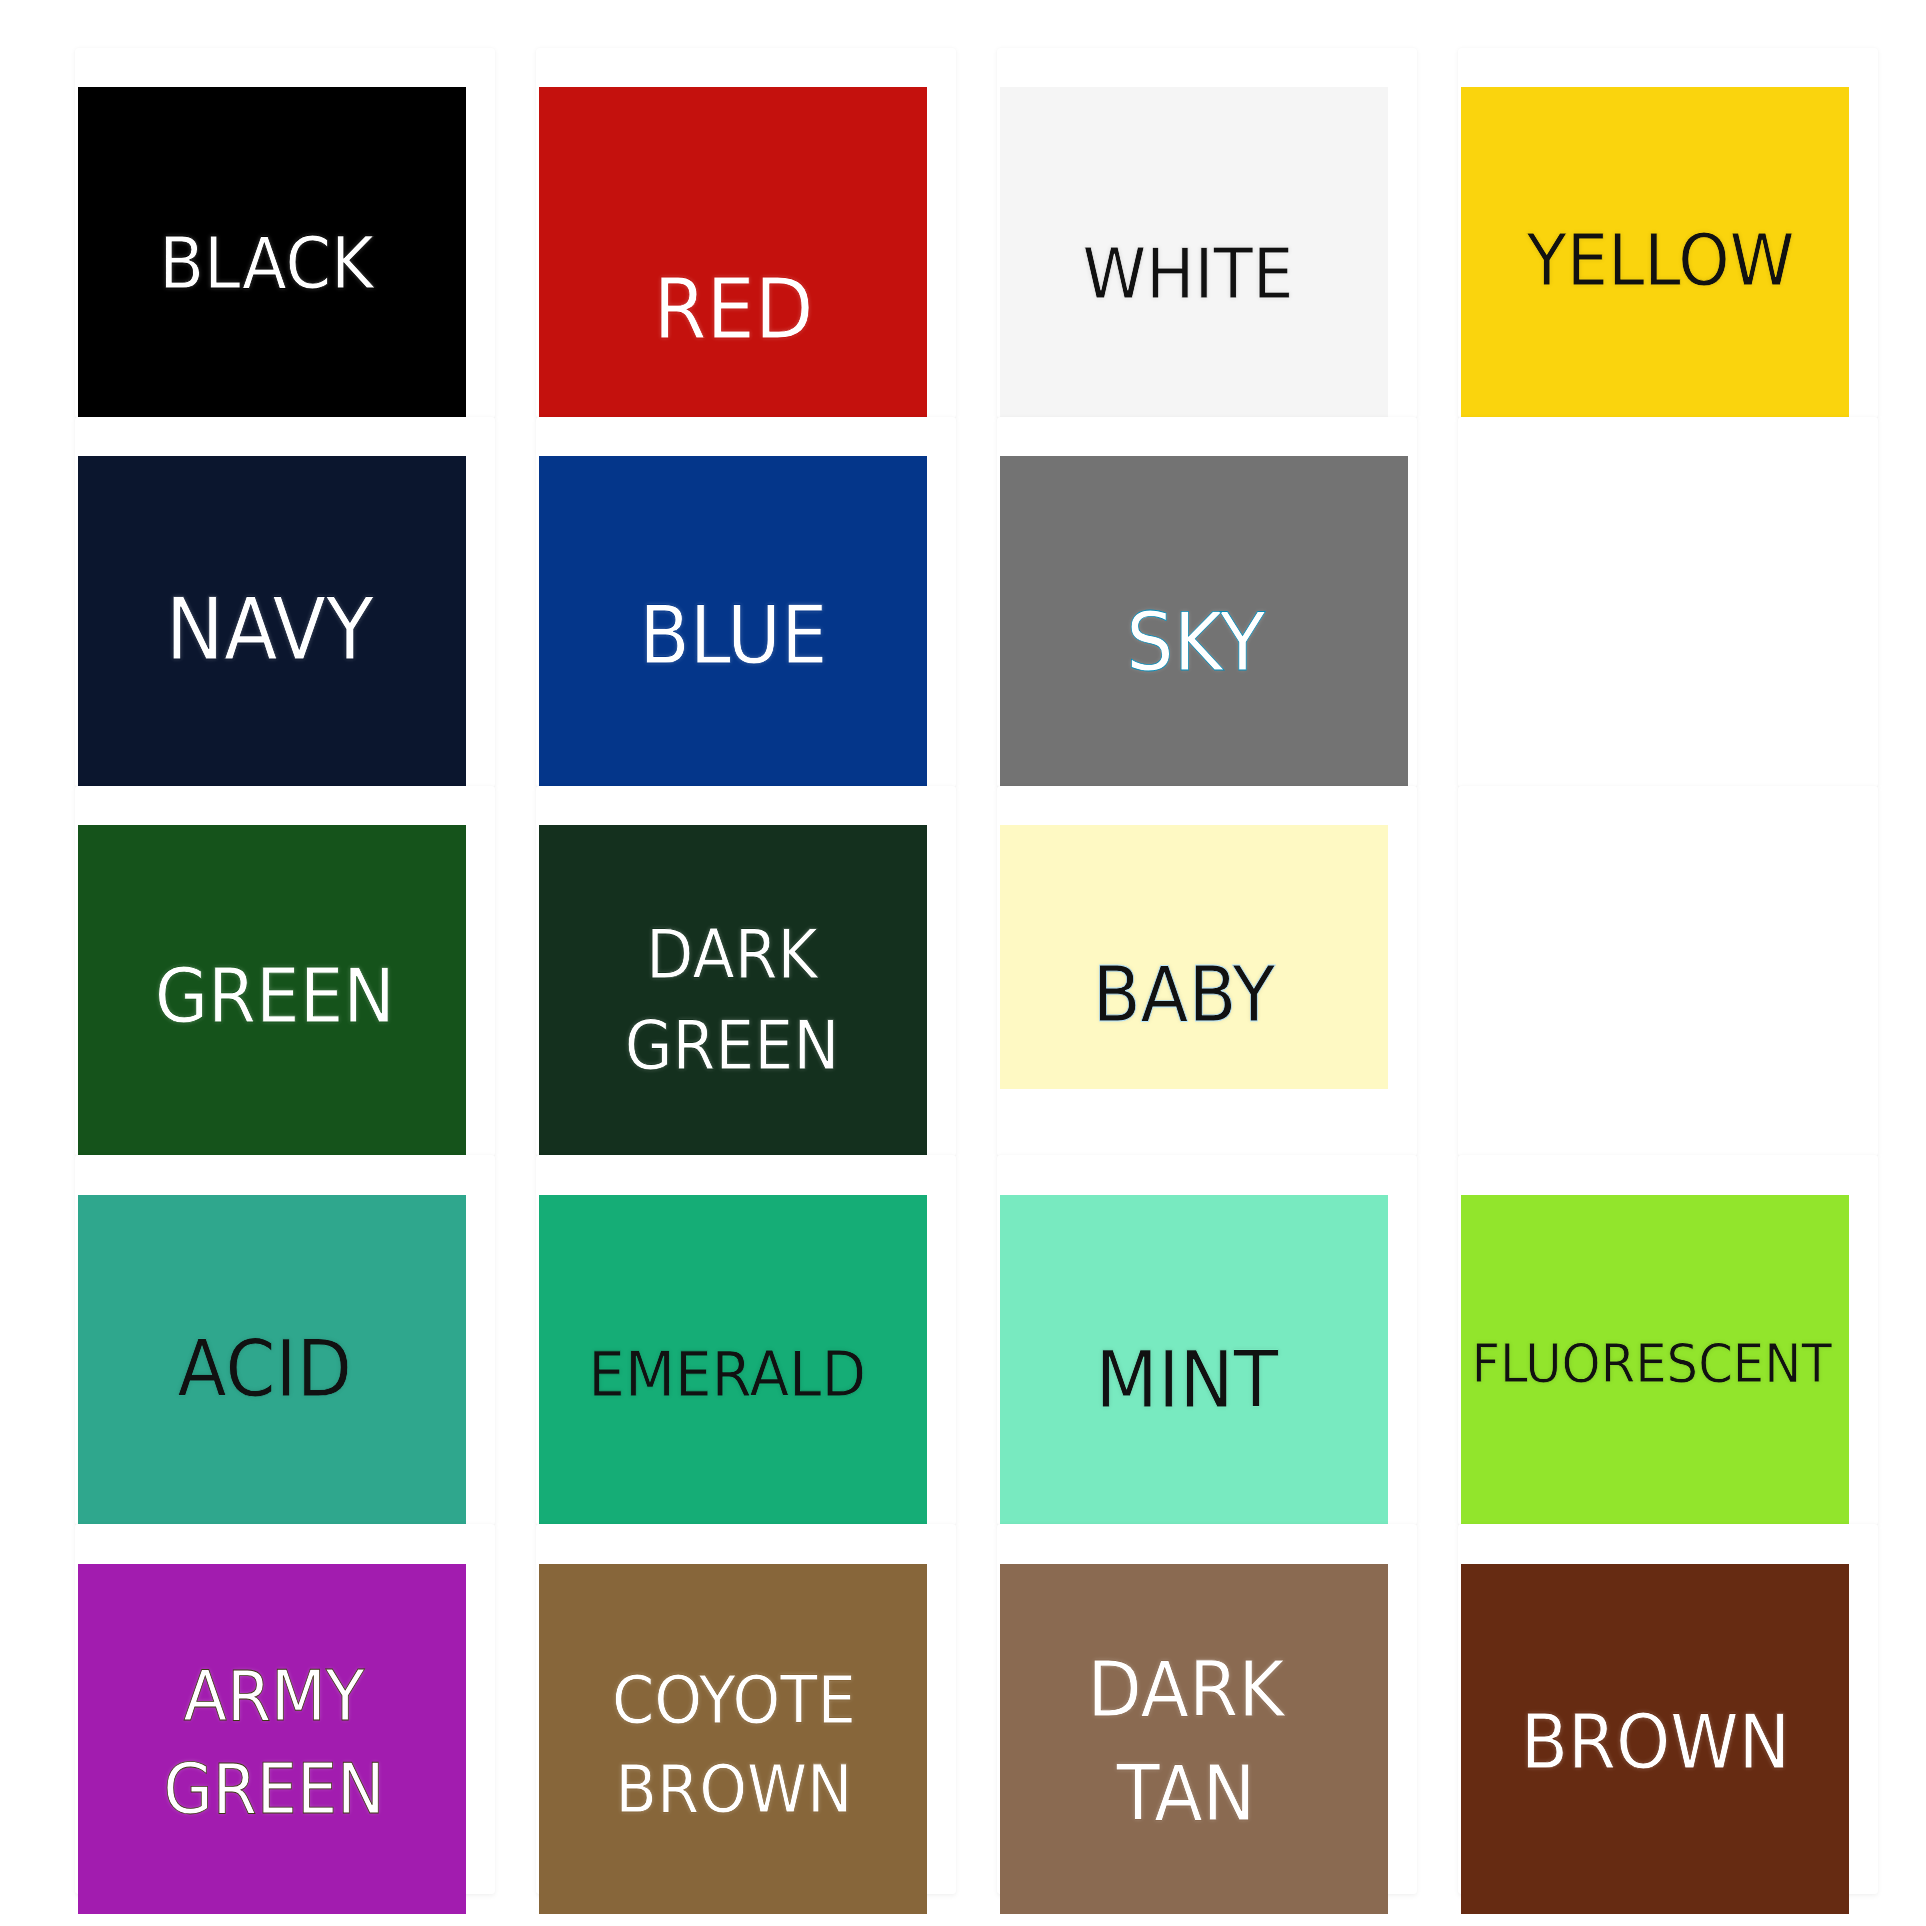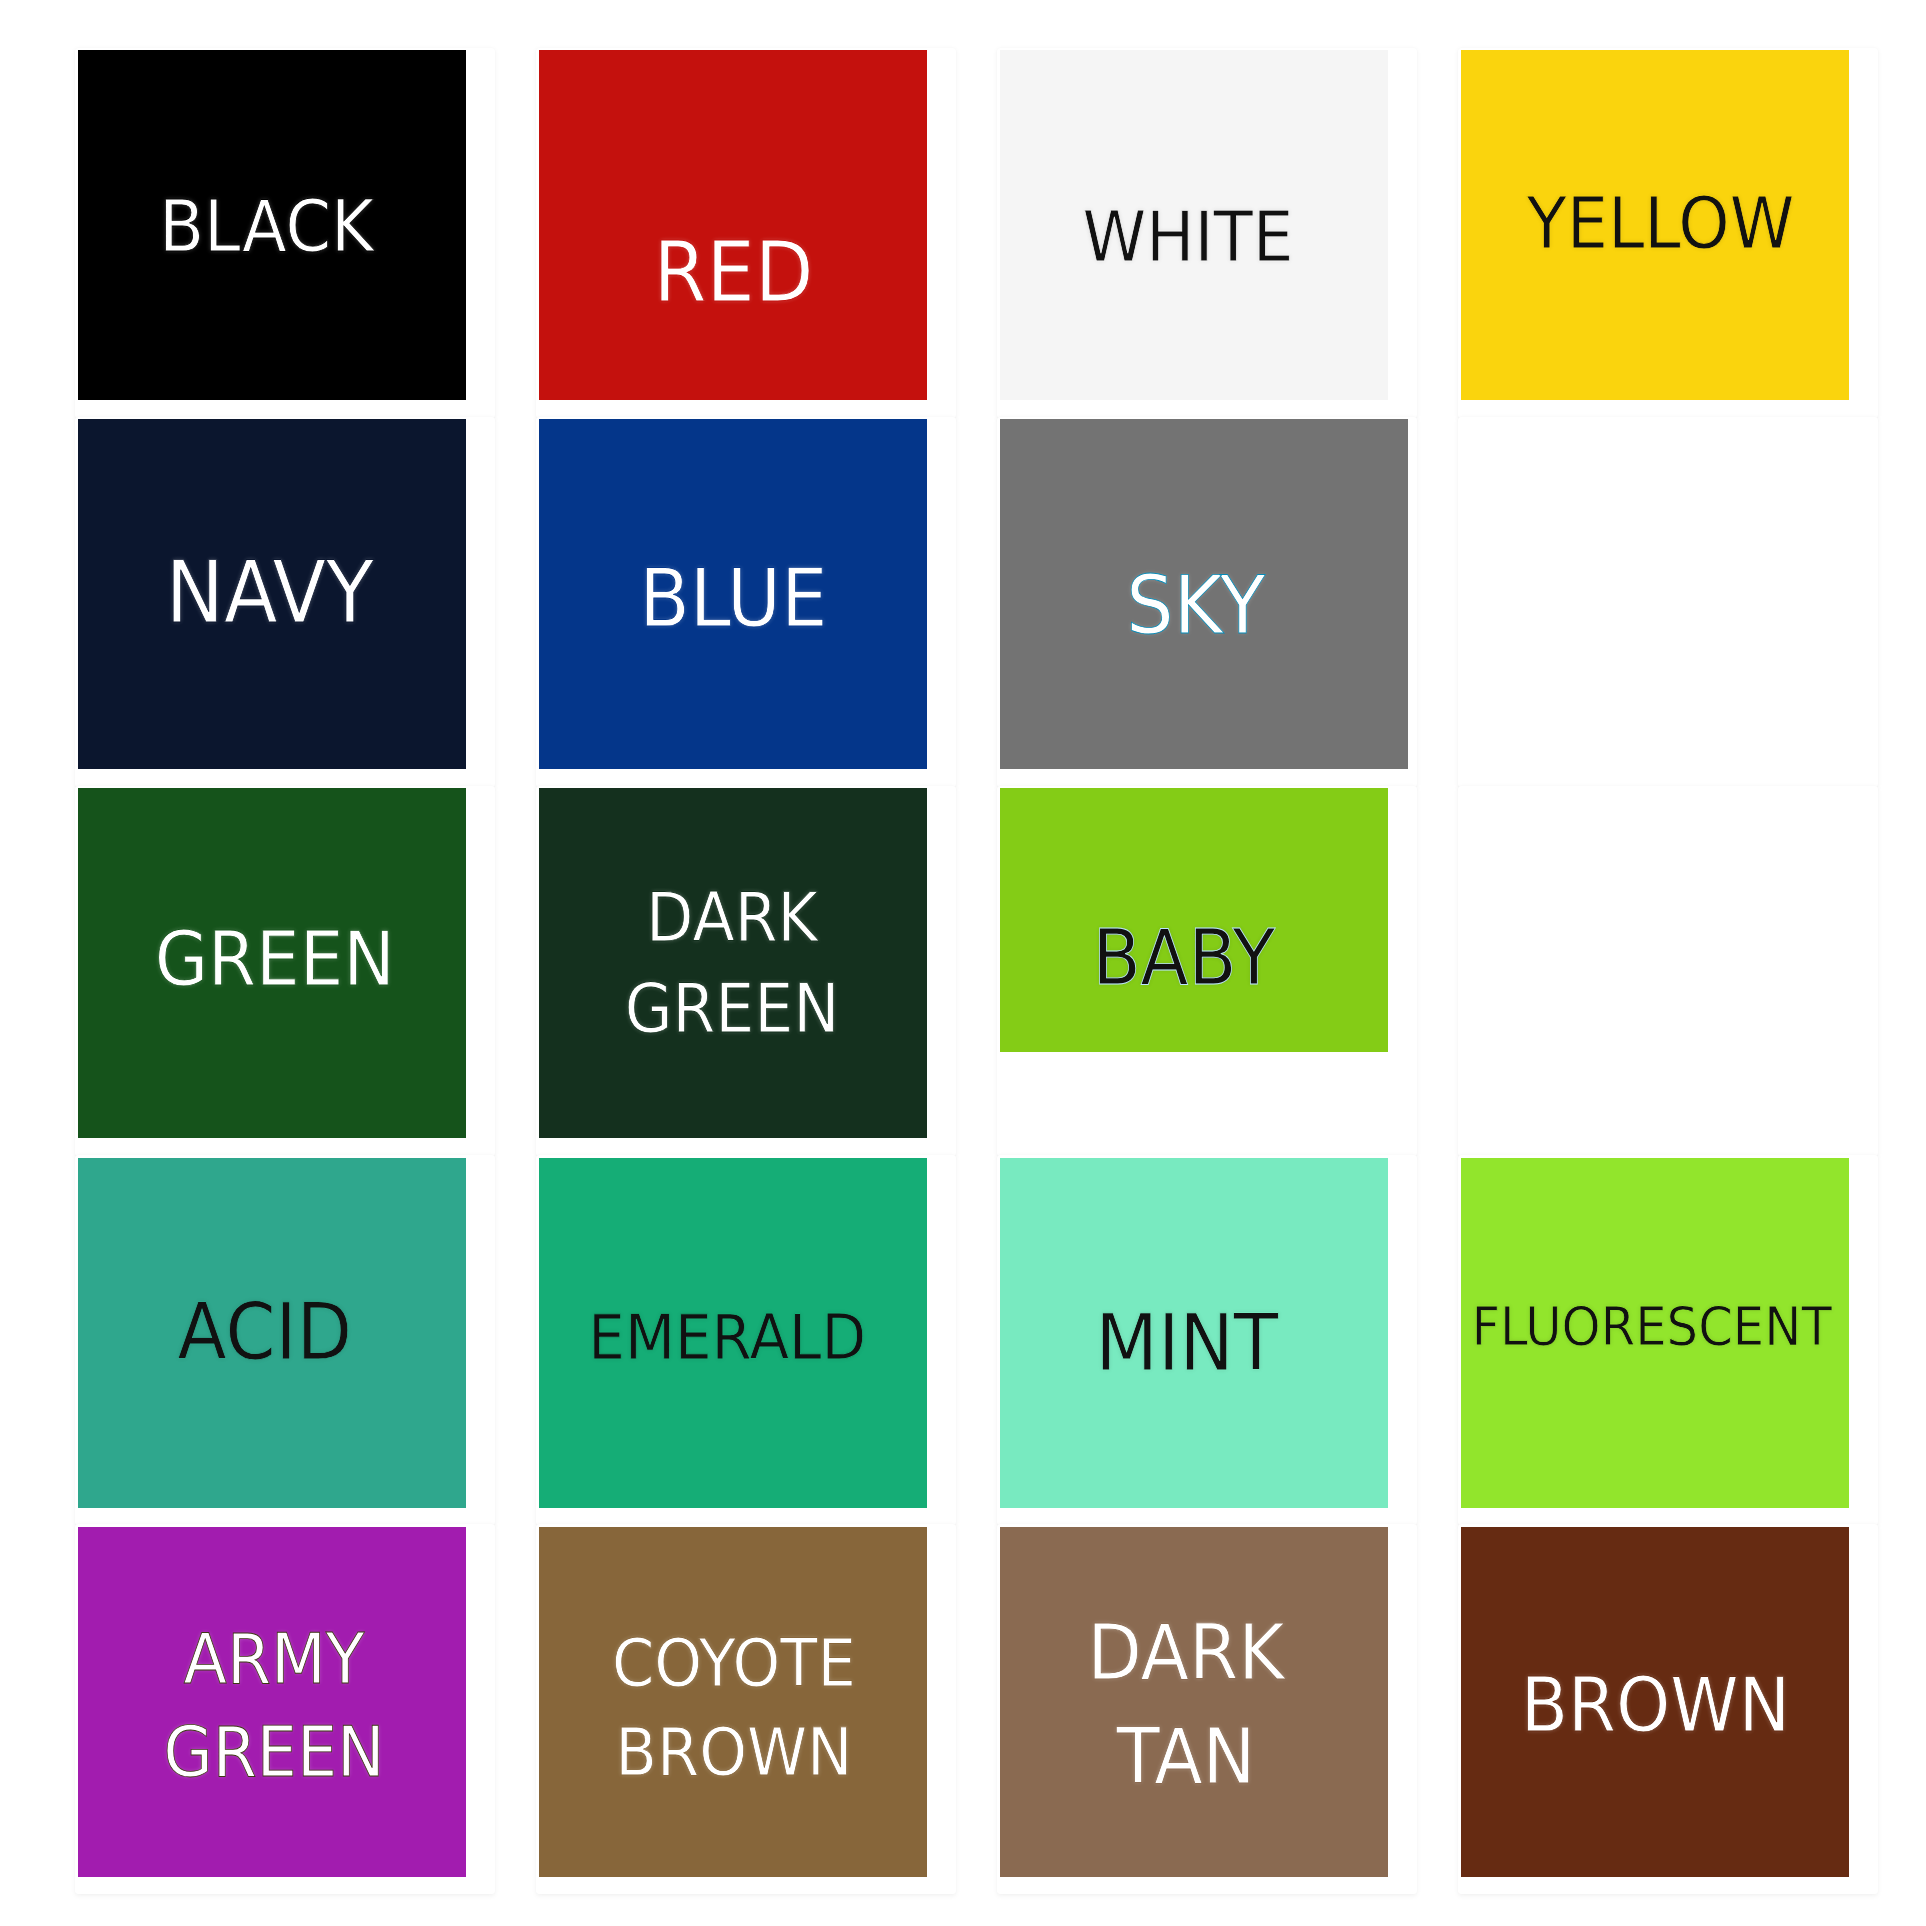--- a/index.html
+++ b/index.html
@@ -14,20 +14,21 @@
 
   .card {
     position: absolute;
     background: #ffffff;
     border-radius: 3.2px;
     box-shadow: 0 1.3px 5.1px rgba(0,0,0,0.055), 0 0 1.3px rgba(0,0,0,0.035);
   }
   .swatch {
     position: absolute;
     overflow: hidden;
+    margin-top: 37px;
   }
   .label-wrap {
     position: absolute;
     left: 0; right: 0;
     display: flex;
     align-items: center;
     justify-content: center;
   }
   .label {
     font-family: "DejaVu Sans", sans-serif;
@@ -94,21 +95,21 @@
     </div>
   </div>
   <div class="card" style="left:536px;top:786px;width:420px;height:370px"></div>
   <div class="swatch" style="left:539px;top:788px;width:388px;height:350px;background:#14301e">
     <div class="label-wrap" style="height:350px">
       <div class="label on-dark" style="color:#ffffff;font-size:67px;line-height:1.355;-webkit-text-stroke:0.8px #14301e;transform:translate(-0.6px,0.6px) scaleX(0.92)">DARK
 GREEN</div>
     </div>
   </div>
   <div class="card" style="left:997px;top:786px;width:420px;height:370px"></div>
-  <div class="swatch" style="left:1000px;top:788px;width:388px;height:264px;background:#84cc16">
+  <div class="swatch" style="left:1000px;top:788px;width:388px;height:264px;background:#fef9c3">
     <div class="label-wrap" style="height:350px">
       <div class="label on-light" style="color:#111111;font-size:76px;line-height:1.355;-webkit-text-stroke:0.8px #bce8fb;transform:translate(-10.3px,-5.1px) scaleX(0.92)">BABY</div>
     </div>
   </div>
   <div class="card" style="left:1458px;top:786px;width:420px;height:370px"></div>
   <div class="card" style="left:75px;top:1155px;width:420px;height:370px"></div>
   <div class="swatch" style="left:78px;top:1158px;width:388px;height:350px;background:#2fa78d">
     <div class="label-wrap" style="height:350px">
       <div class="label on-light" style="color:#111111;font-size:78px;line-height:1.355;-webkit-text-stroke:0.8px #2fa78d;transform:translate(-7px,0px) scaleX(0.92)">ACID</div>
     </div>

